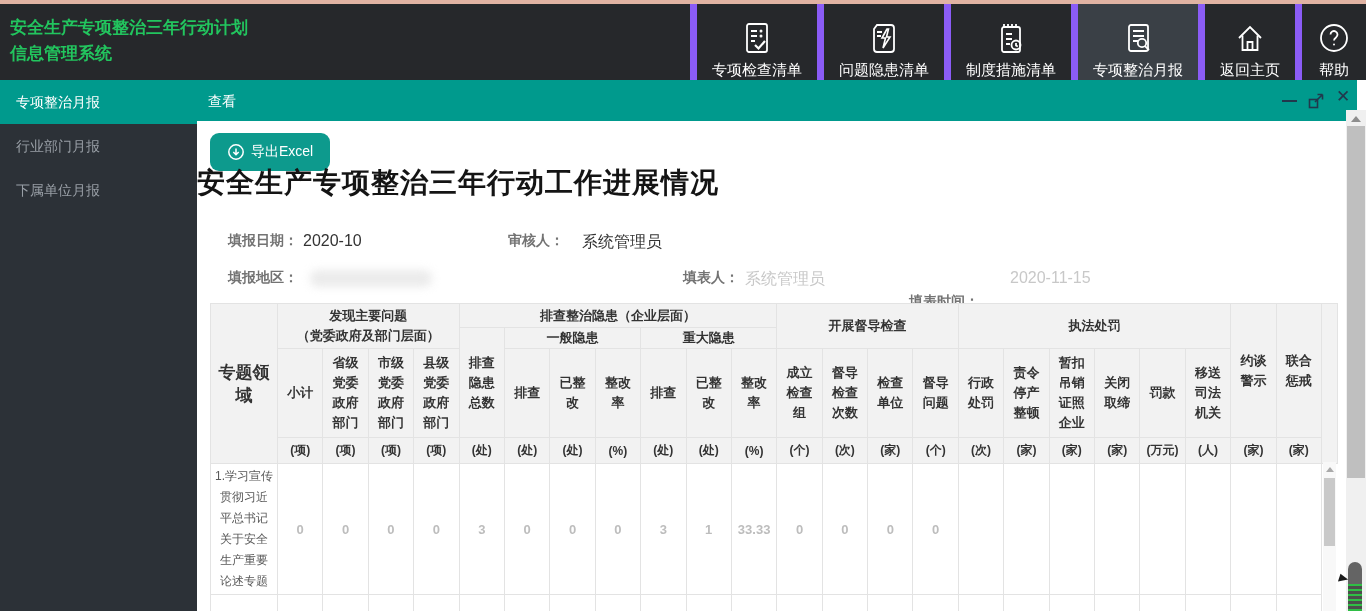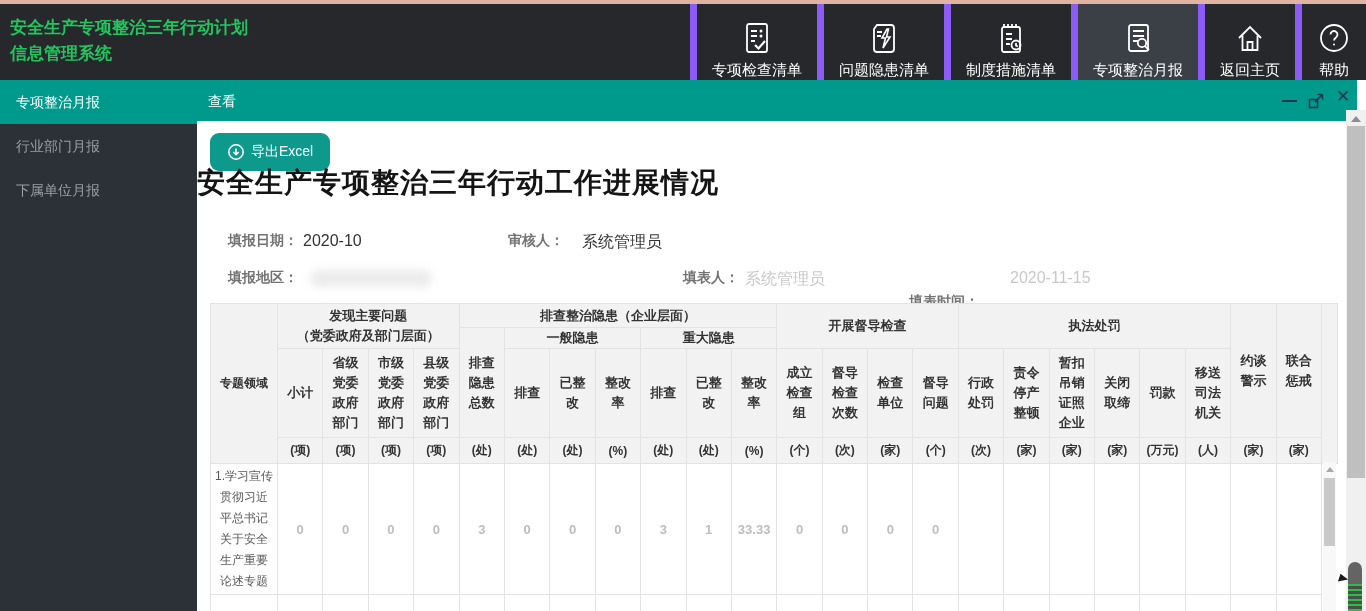--- a/index.html
+++ b/index.html
@@ -48,21 +48,21 @@
   .table-wrap { position:absolute; left:13px; top:223px; width:1130px; height:308px; overflow:hidden; }
   table.report { border-collapse:collapse; table-layout:fixed; width:1128px; }
   table.report td { border:1px solid #e3e3e3; text-align:center; vertical-align:middle; overflow:hidden; }
   thead td { background:#f2f2f2; color:#333; font-weight:bold; font-size:13px; padding:1px 2px; }
   td.leaf { padding:1px 8px; line-height:20px; }
   tr.group-row-1 { height:24px; }
   tr.group-row-2 { height:21px; }
   tr.leaf-row { height:89px; }
   tr.units-row { height:26px; }
   tr.units-row td { font-size:12px; white-space:nowrap; padding:2px 0; }
-  td.corner { font-size:12px; }
+  td.corner { font-size:17px; }
   td.filler { border-top:1px solid #e3e3e3; border-right:1px solid #e3e3e3; }
   .grp-line { display:block; line-height:20px; }
   tbody tr { height:126px; background:#fff; }
   td.topic-cell { font-size:12px; color:#595959; padding:2px 4px; line-height:21px; text-align:center; }
   td.value-cell { font-size:13px; font-weight:bold; color:#bdbdbd; }
 
   
   .inner-scrollbar { position:absolute; left:1126px; top:382px; width:13px; height:149px; background:#f8f8f8; cursor:pointer; }
   .inner-scrollbar .up { position:absolute; left:3px; top:5px; width:0; height:0; border-left:4px solid transparent; border-right:4px solid transparent; border-bottom:5px solid #a9a9a9; }
   .inner-thumb { position:absolute; left:1px; top:16px; width:11px; height:68px; background:#c9c9c9; }

